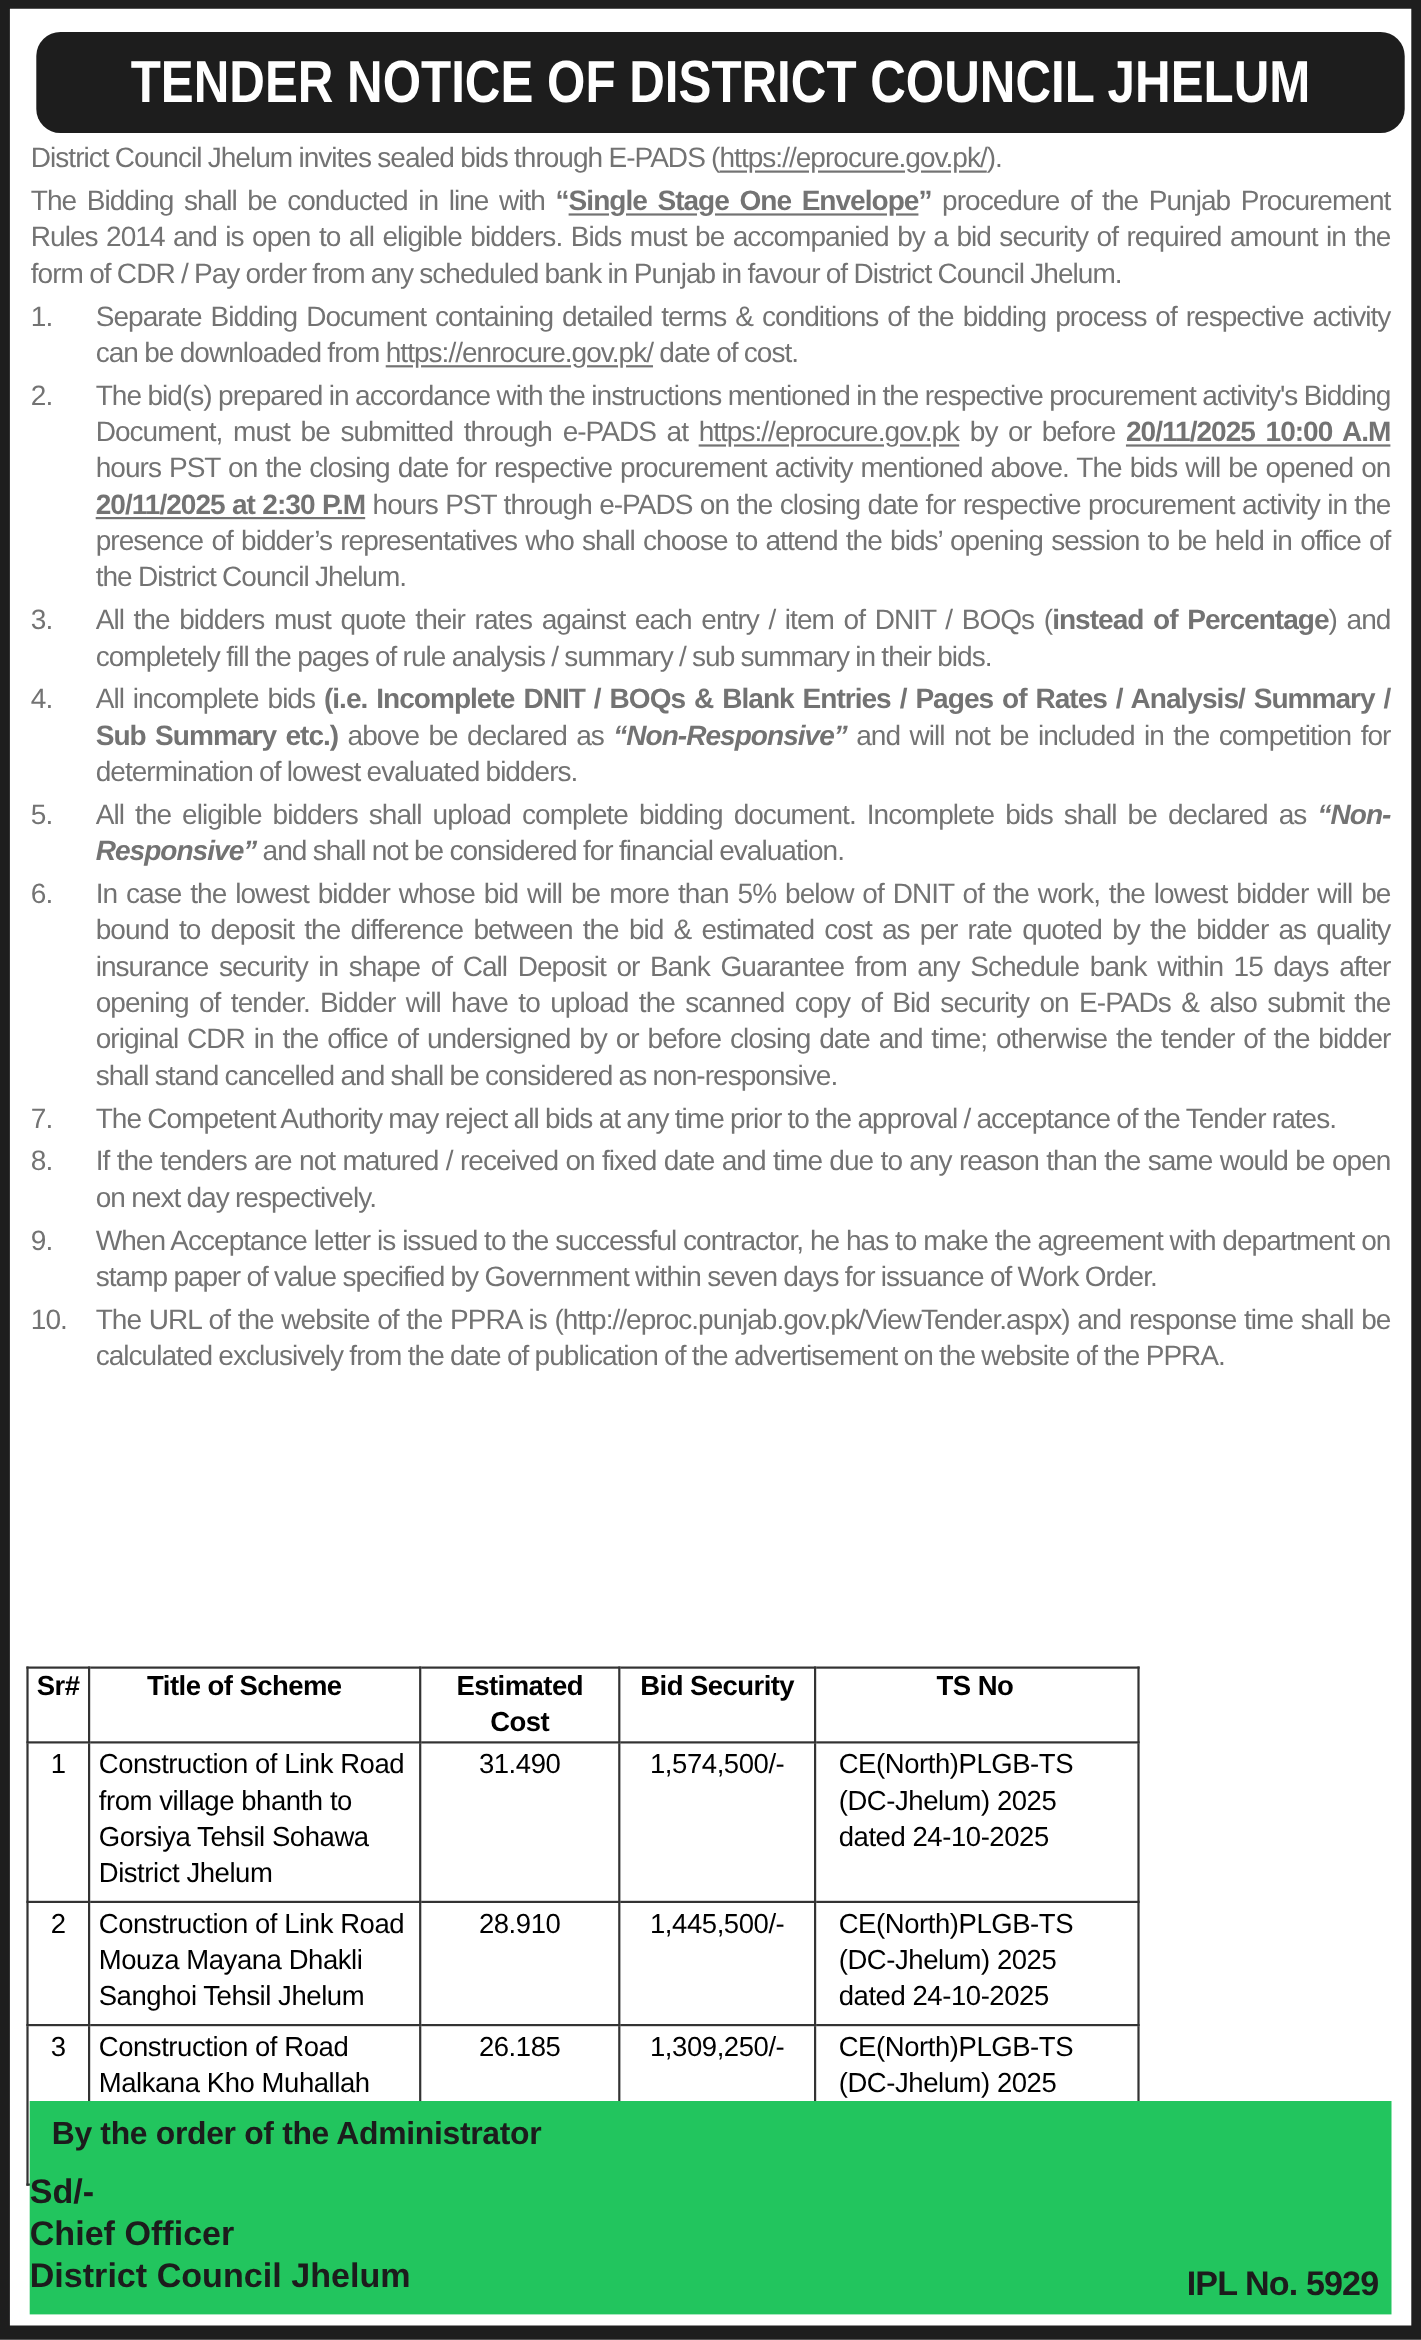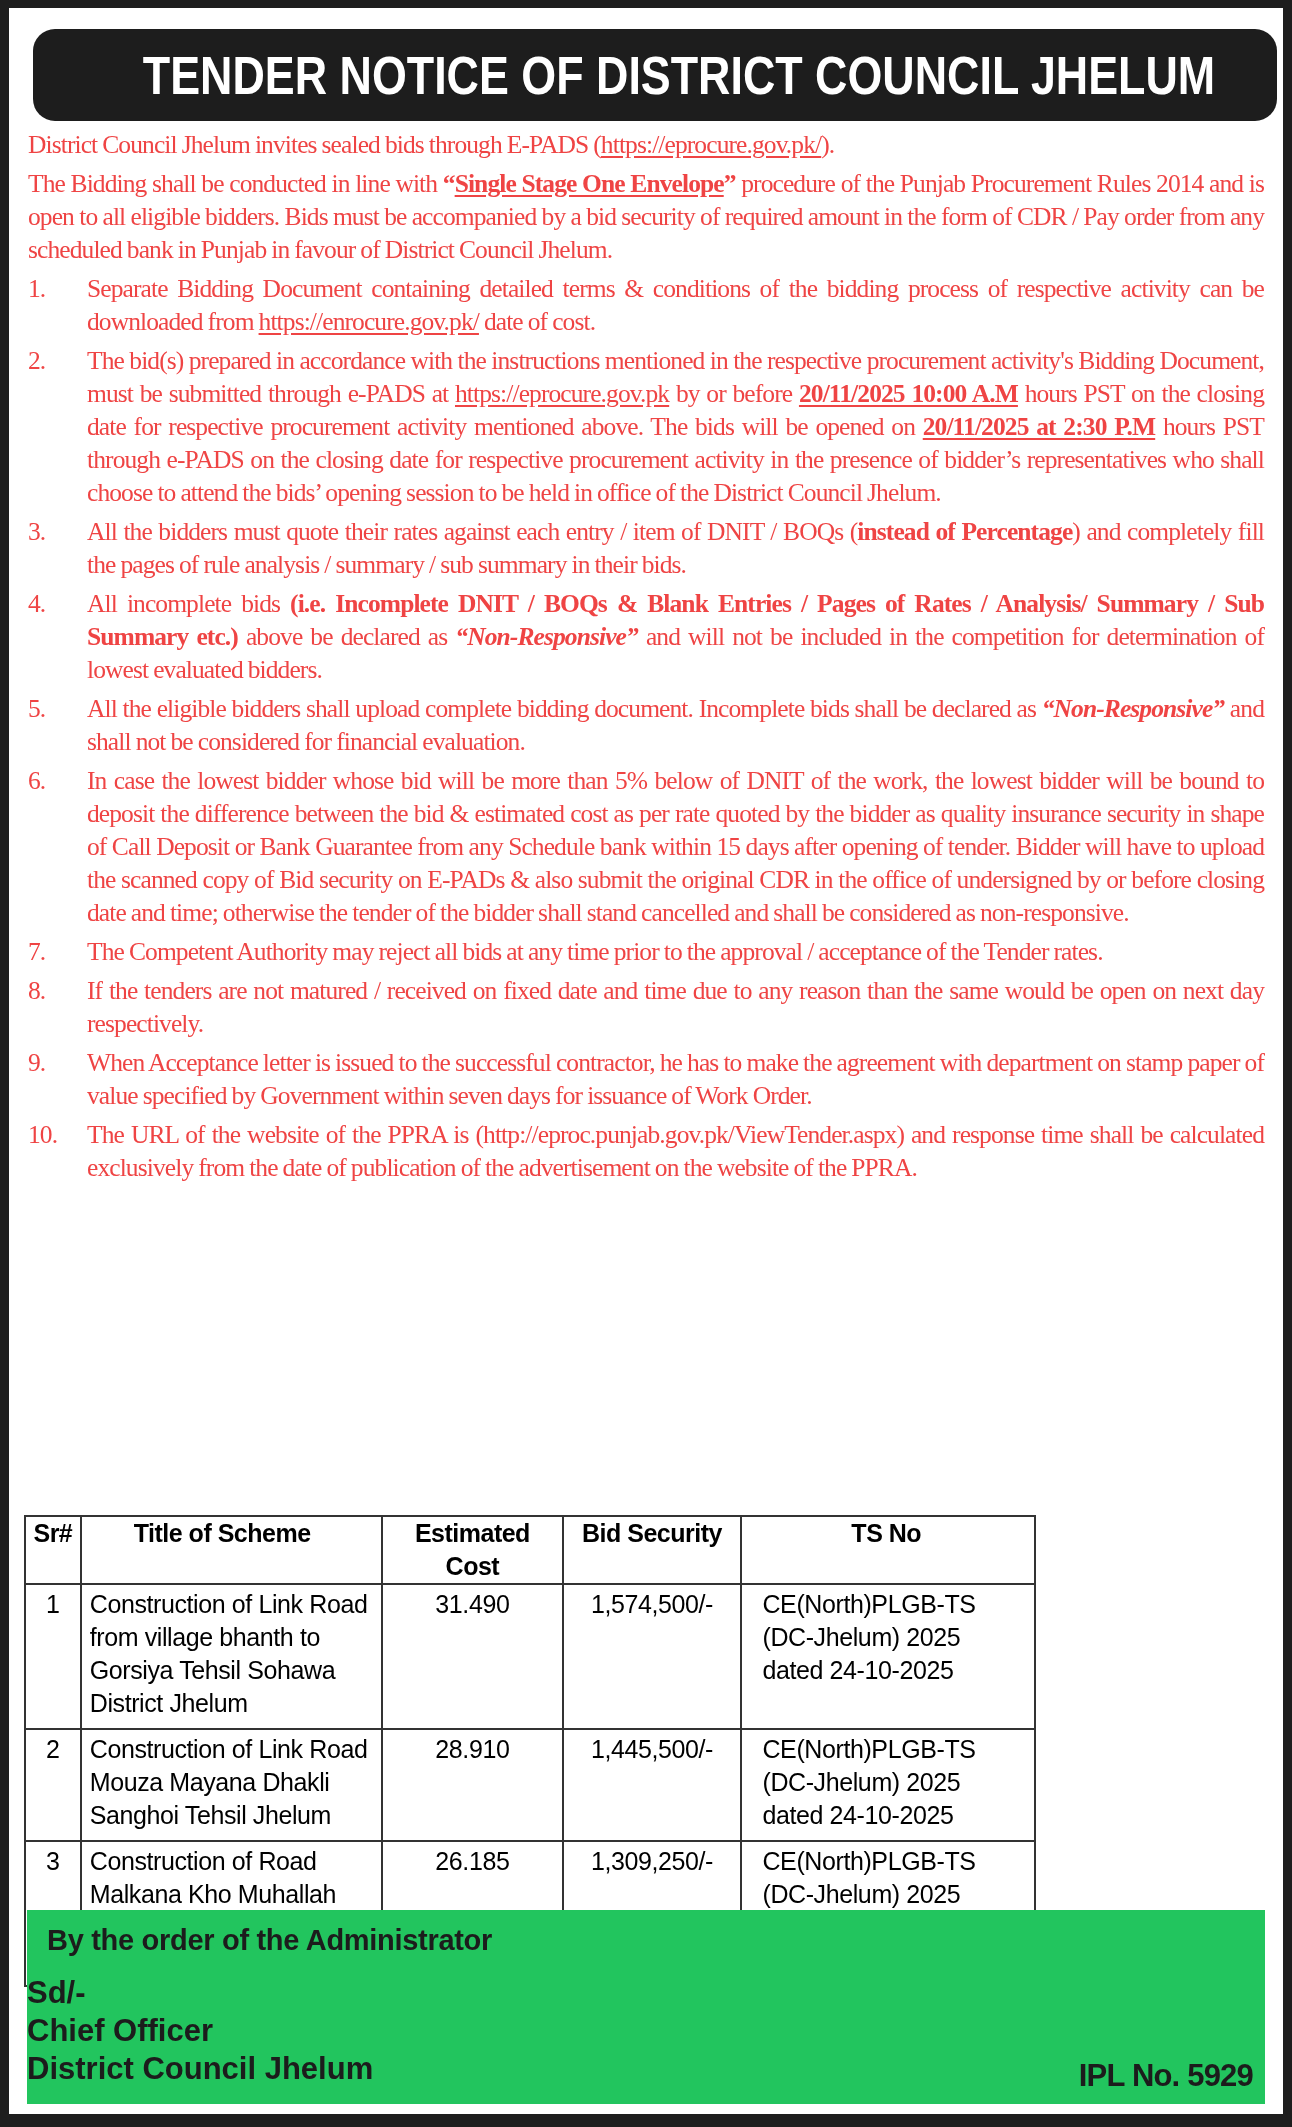--- a/index.html
+++ b/index.html
@@ -7,31 +7,31 @@
   .frame {
     position: absolute; left: 0; top: 0; width: 1292px; height: 2127px;
     box-sizing: border-box;
     border-left: 9px solid #1e1e1e; border-right: 9px solid #1e1e1e;
     border-top: 8px solid #1e1e1e; border-bottom: 13px solid #1e1e1e;
     background: #ffffff;
   }
   .title-bar {
     position: absolute; left: 24px; top: 21px; width: 1244px; height: 92px;
     background: #1d1d1d; border-radius: 22px;
-    display: flex; align-items: center; 
+    display: flex; align-items: center; justify-content: center;
   }
   .title-text {
     color: #ffffff; font-family: "Liberation Sans", sans-serif; font-weight: bold;
     font-size: 54px; letter-spacing: 0px; transform: scaleX(0.83); white-space: nowrap;
     transform-origin: center;
   }
   .body-text {
     position: absolute; left: 28px; width: 1236px;
-    font-family: Liberation Serif, serif; font-size: 25.5px; line-height: 33px;
-    color: #ef4444;
+    font-family: Liberation Sans, sans-serif; font-size: 25.5px; line-height: 33px;
+    color: #737373;
   }
   .para { text-align: justify; margin: 0 0 6px 0; }
   .intro1 { text-align: left; }
   .list { margin: 6px 0 0 0; padding: 0; list-style: none; }
   .list-item { position: relative; padding-left: 59px; text-align: justify; margin-bottom: 6px; }
   .list-num { position: absolute; left: 0; top: 0; }
   u { text-decoration: underline; text-underline-offset: 3px; }
   b { font-weight: bold; }
   .bi { font-weight: bold; font-style: italic; }
   .squeeze { letter-spacing: -0.9px; word-spacing: -0.5px; }

